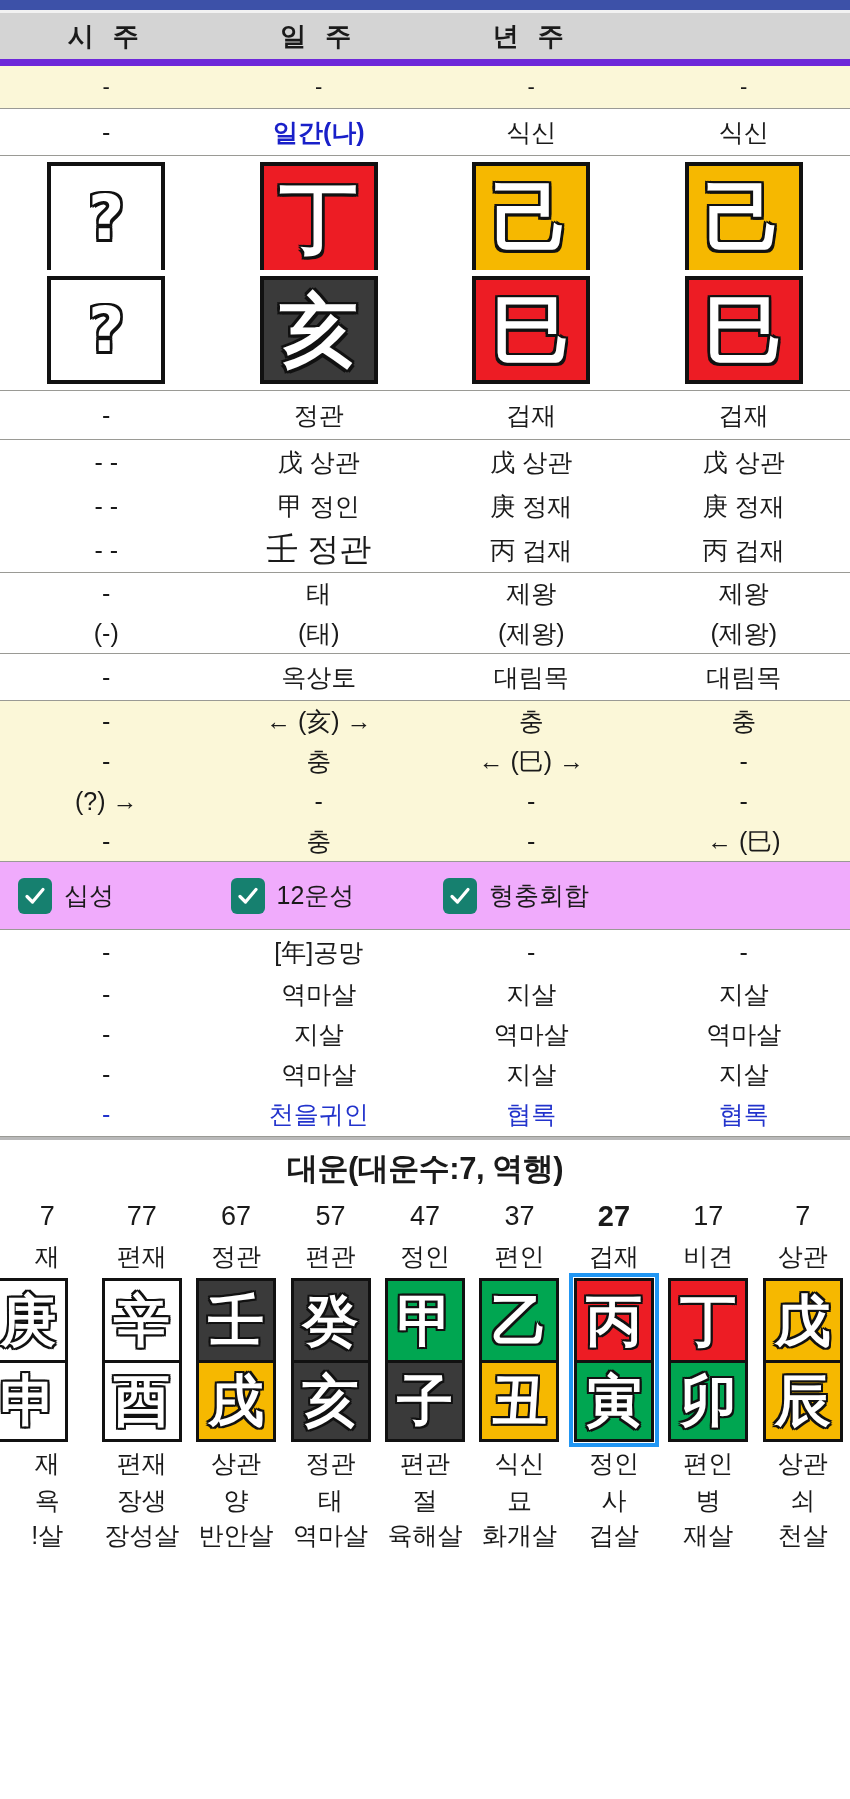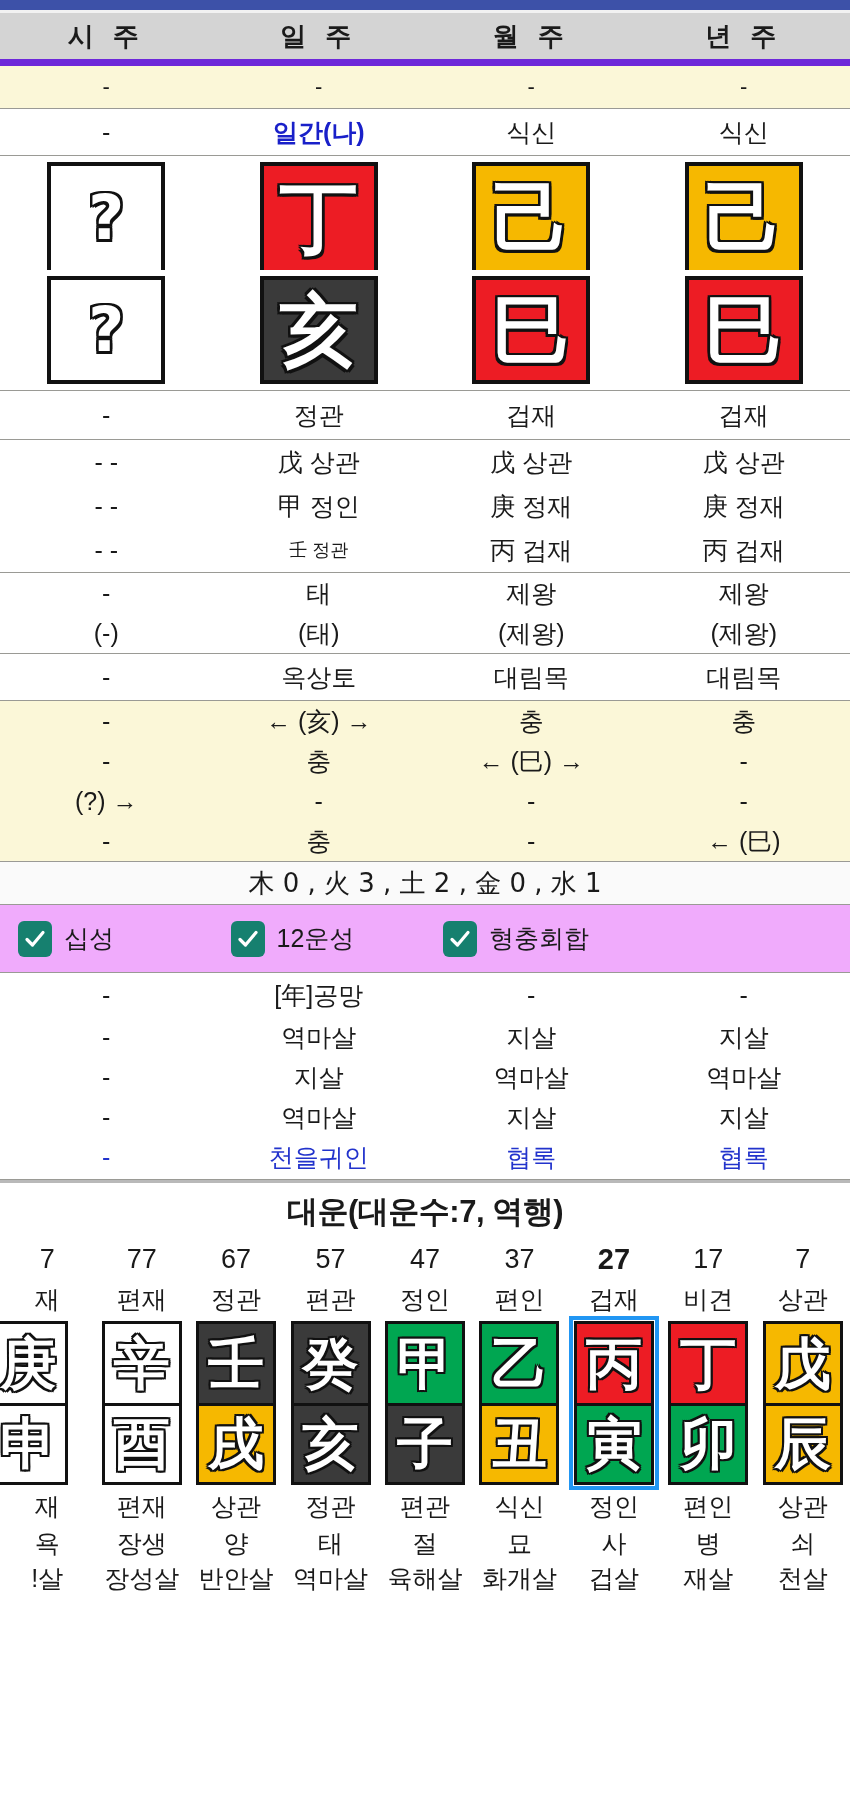--- a/index.html
+++ b/index.html
@@ -136,21 +136,20 @@
 <body>
 
 <div id="app">
 
   <div class="topbar"></div>
   <div class="topbar-gap"></div>
 
   <div class="row hdr-row">
     <div class="cell">시 주</div>
     <div class="cell">일 주</div>
-    <div class="cell">월 주</div>
     <div class="cell">년 주</div>
   </div>
 
   <div class="row r-dash pale">
     <div class="cell">-</div>
     <div class="cell">-</div>
     <div class="cell">-</div>
     <div class="cell">-</div>
   </div>
 
@@ -206,21 +205,21 @@
       <div class="cell" style="height:44px;font-size:25px">戊 상관</div>
     </div>
     <div class="row">
       <div class="cell" style="height:44px;font-size:25px">- -</div>
       <div class="cell" style="height:44px;font-size:25px">甲 정인</div>
       <div class="cell" style="height:44px;font-size:25px">庚 정재</div>
       <div class="cell" style="height:44px;font-size:25px">庚 정재</div>
     </div>
     <div class="row">
       <div class="cell" style="height:44px;font-size:25px">- -</div>
-      <div class="cell" style="height:44px;font-size:18px">壬 정관</div>
+      <div class="cell" style="height:44px;font-size:32px">壬 정관</div>
       <div class="cell" style="height:44px;font-size:25px">丙 겁재</div>
       <div class="cell" style="height:44px;font-size:25px">丙 겁재</div>
     </div>
   </div>
 
   <div class="r-12un">
     <div class="row">
       <div class="cell" style="height:40px;font-size:25px">-</div>
       <div class="cell" style="height:40px;font-size:25px">태</div>
       <div class="cell" style="height:40px;font-size:25px">제왕</div>
@@ -261,21 +260,20 @@
       <div class="cell">-</div>
     </div>
     <div class="row r-hcg">
       <div class="cell">-</div>
       <div class="cell">충</div>
       <div class="cell">-</div>
       <div class="cell">← (巳)</div>
     </div>
   </div>
 
-  <div class="oneline">木 0 , 火 3 , 土 2 , 金 0 , 水 1</div>
 
 
   <div class="chk-row">
     <label class="chk">
       <span class="chkbox">
         <svg viewBox="0 0 24 24" fill="none" stroke="#ffffff" stroke-width="3.2" stroke-linecap="round" stroke-linejoin="round">
             <polyline points="4,12.5 9.5,18 20,5.5"></polyline>
           </svg>
       </span>
       <span class="chk-label">십성</span>

